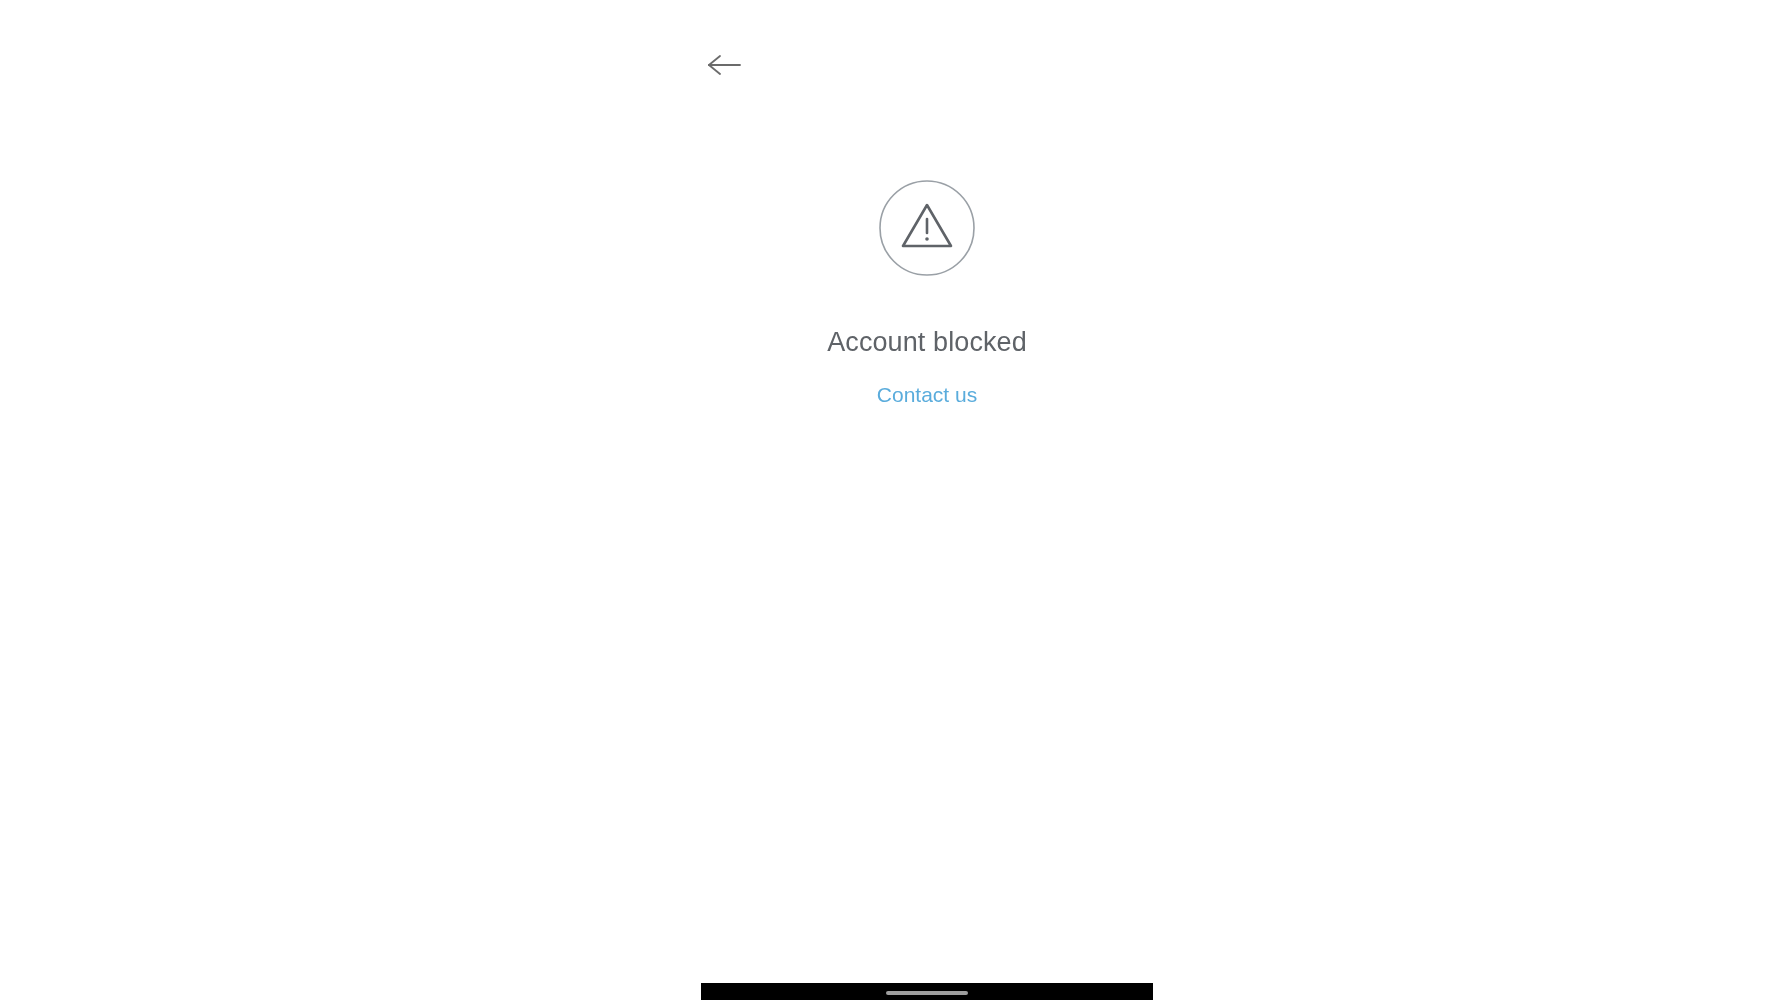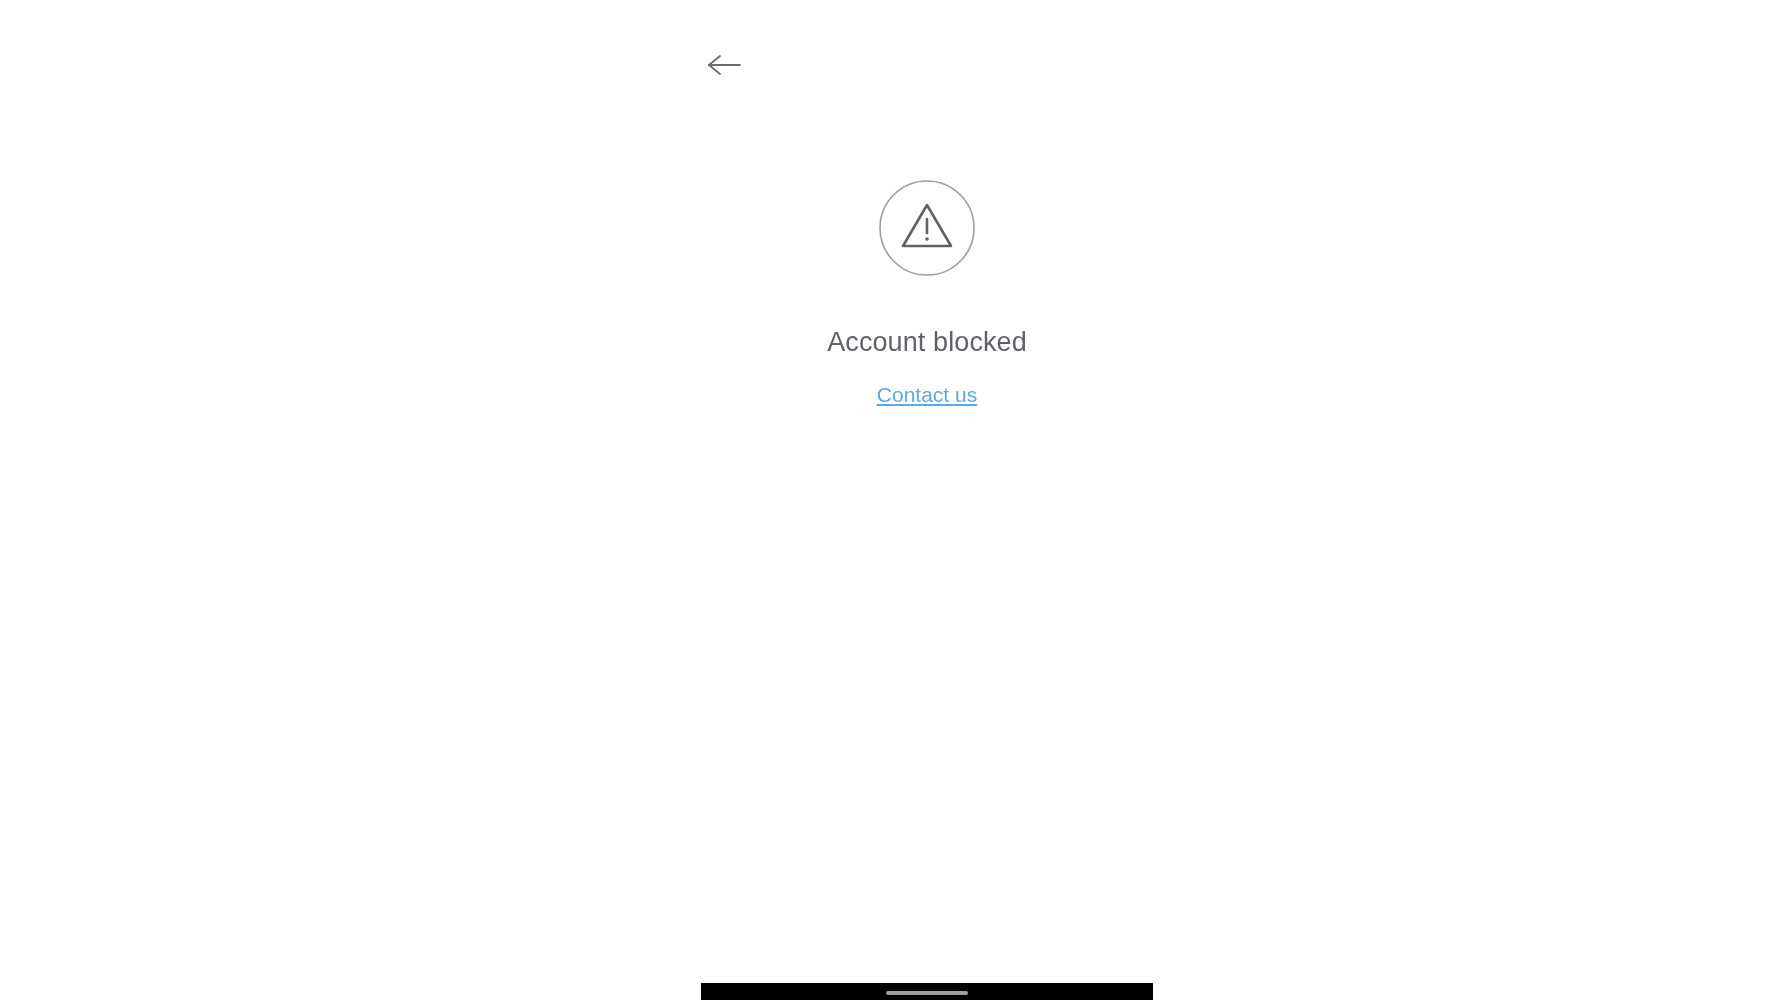--- a/index.html
+++ b/index.html
@@ -78,21 +78,20 @@
   }
 
   .contact-link {
     margin-top: 24px;
     font-size: 21px;
     line-height: 26px;
     color: #5aacdc;
     text-align: right;
     cursor: pointer;
     font-family: "Liberation Sans", sans-serif;
-    text-decoration: underline;
   }
 
   
   .system-navbar {
     position: absolute;
     left: 663px;
     top: 983px;
     width: 452px;
     height: 22px;
     background: #000000;

